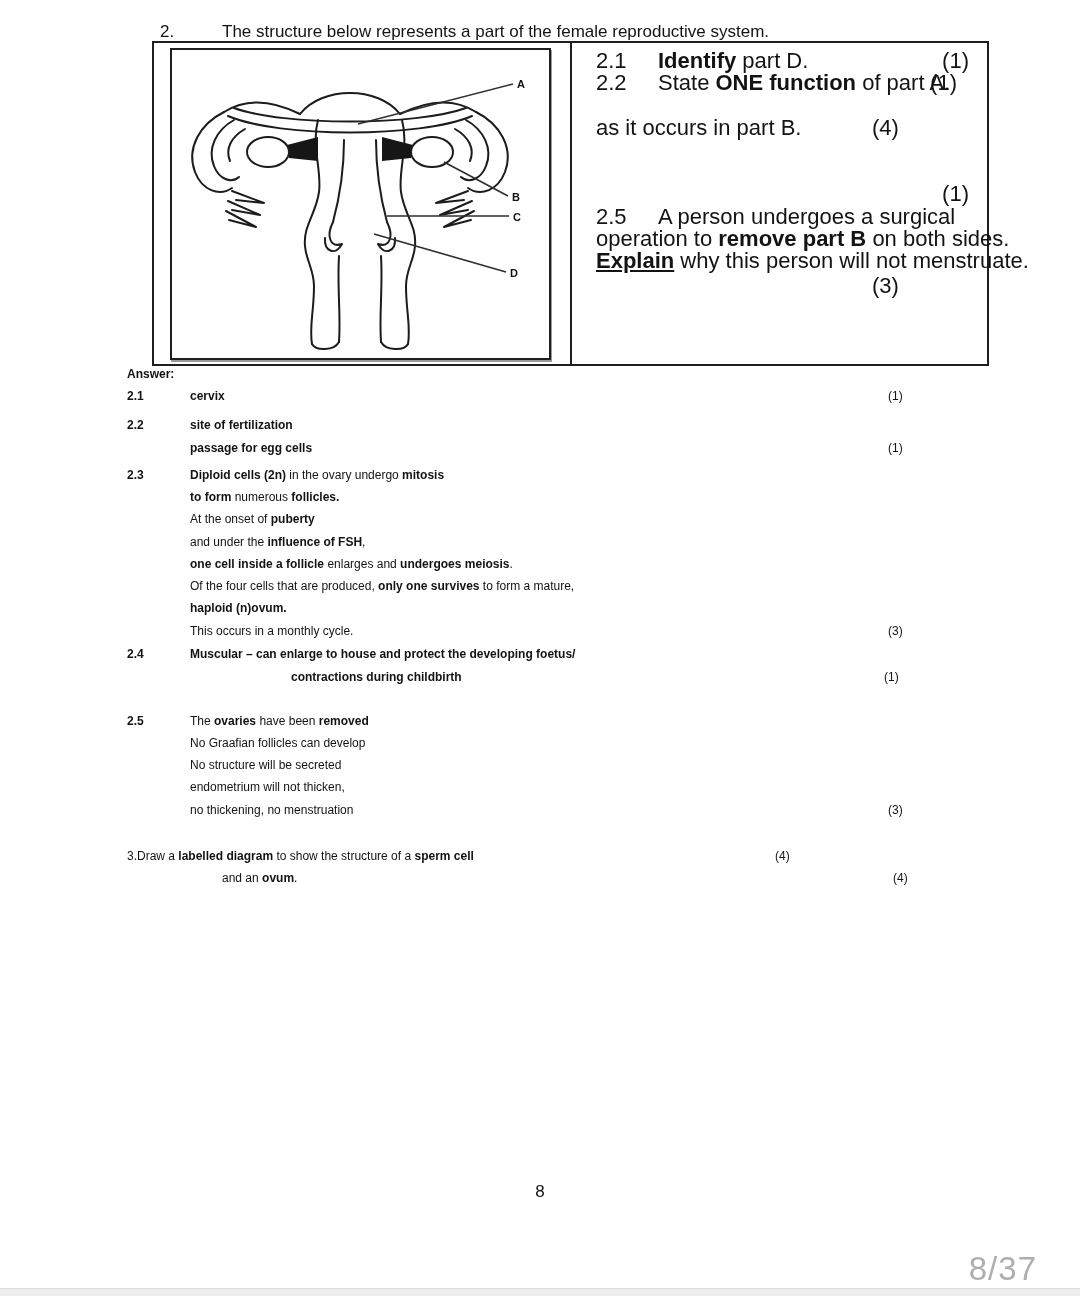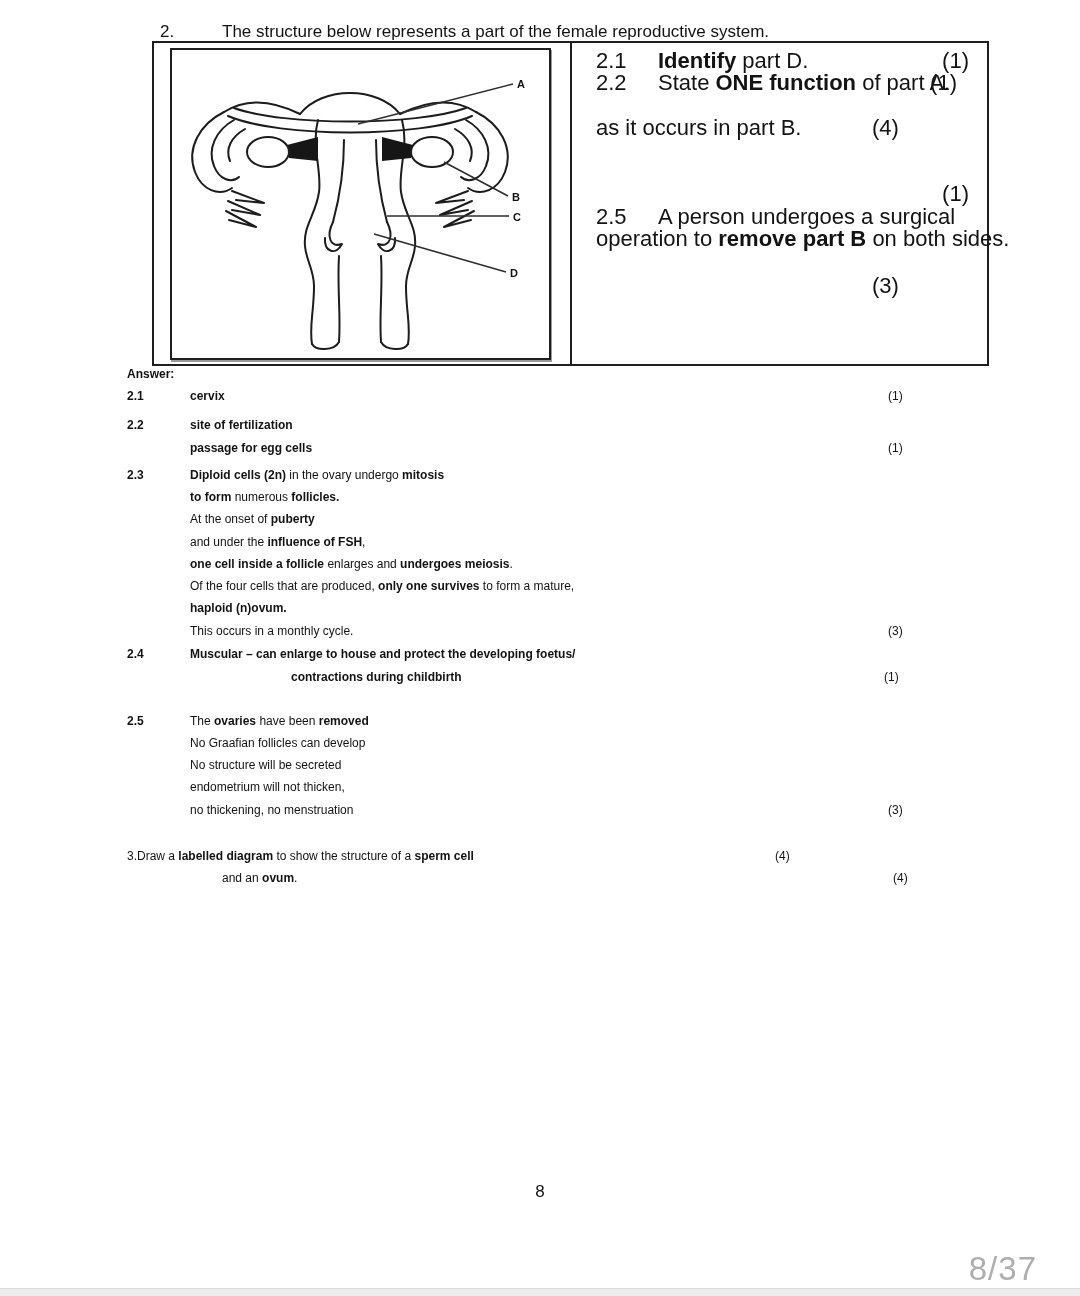--- a/index.html
+++ b/index.html
@@ -109,20 +109,23 @@
     </div>
     <div class="ql" style="top:138px">
       <span class="qmk-r18">(1)</span>
     </div>
     <div class="ql" style="top:161px">
       <span class="qn">2.5</span><span>A person undergoes a surgical</span>
     </div>
     <div class="ql" style="top:183px">
       <span>operation to </span><span class="b">remove part B</span><span> on both sides.</span>
     </div>
+    <div class="ql" style="top:205px">
+      <span class="b u">Explain</span><span> why this person will not menstruate.</span>
+    </div>
     <div class="ql" style="top:230px">
       <span class="qmk-l300">(3)</span>
     </div>
   </div>
 </div>
 
 <div class="al b" style="top:367px">Answer:</div>
 
 <div class="al" style="top:389px">
   <span class="an">2.1</span><span class="b">cervix</span>

